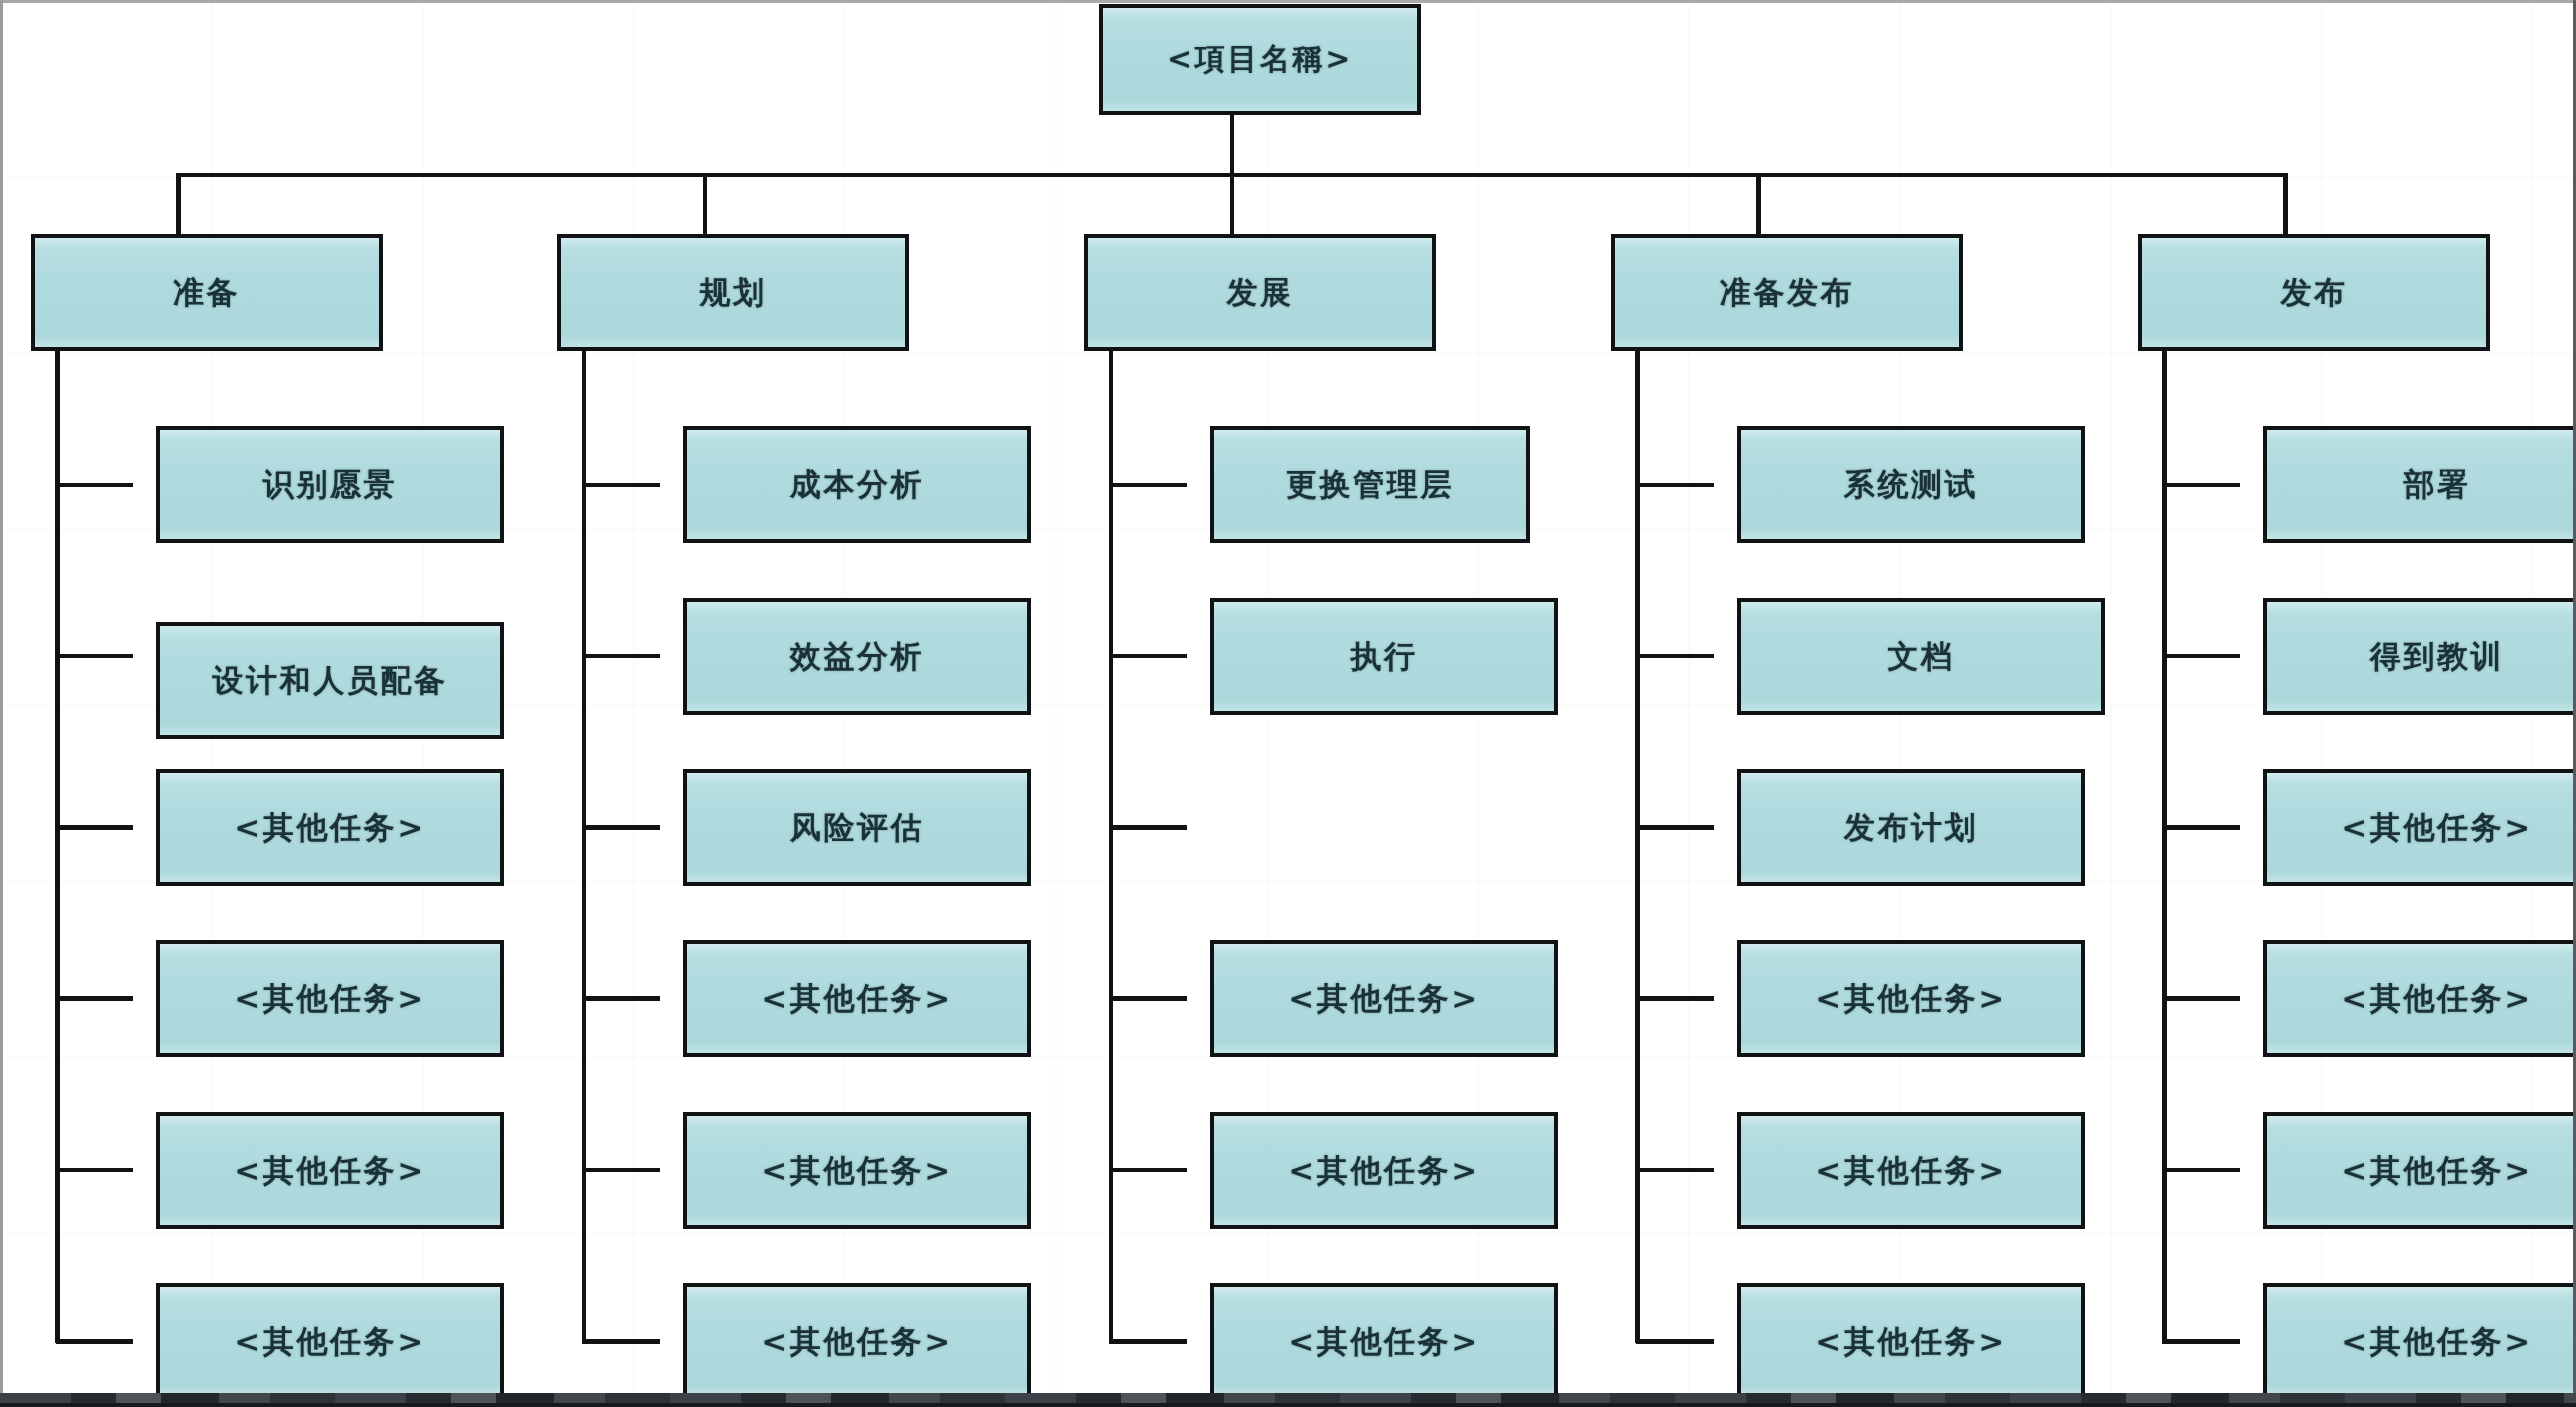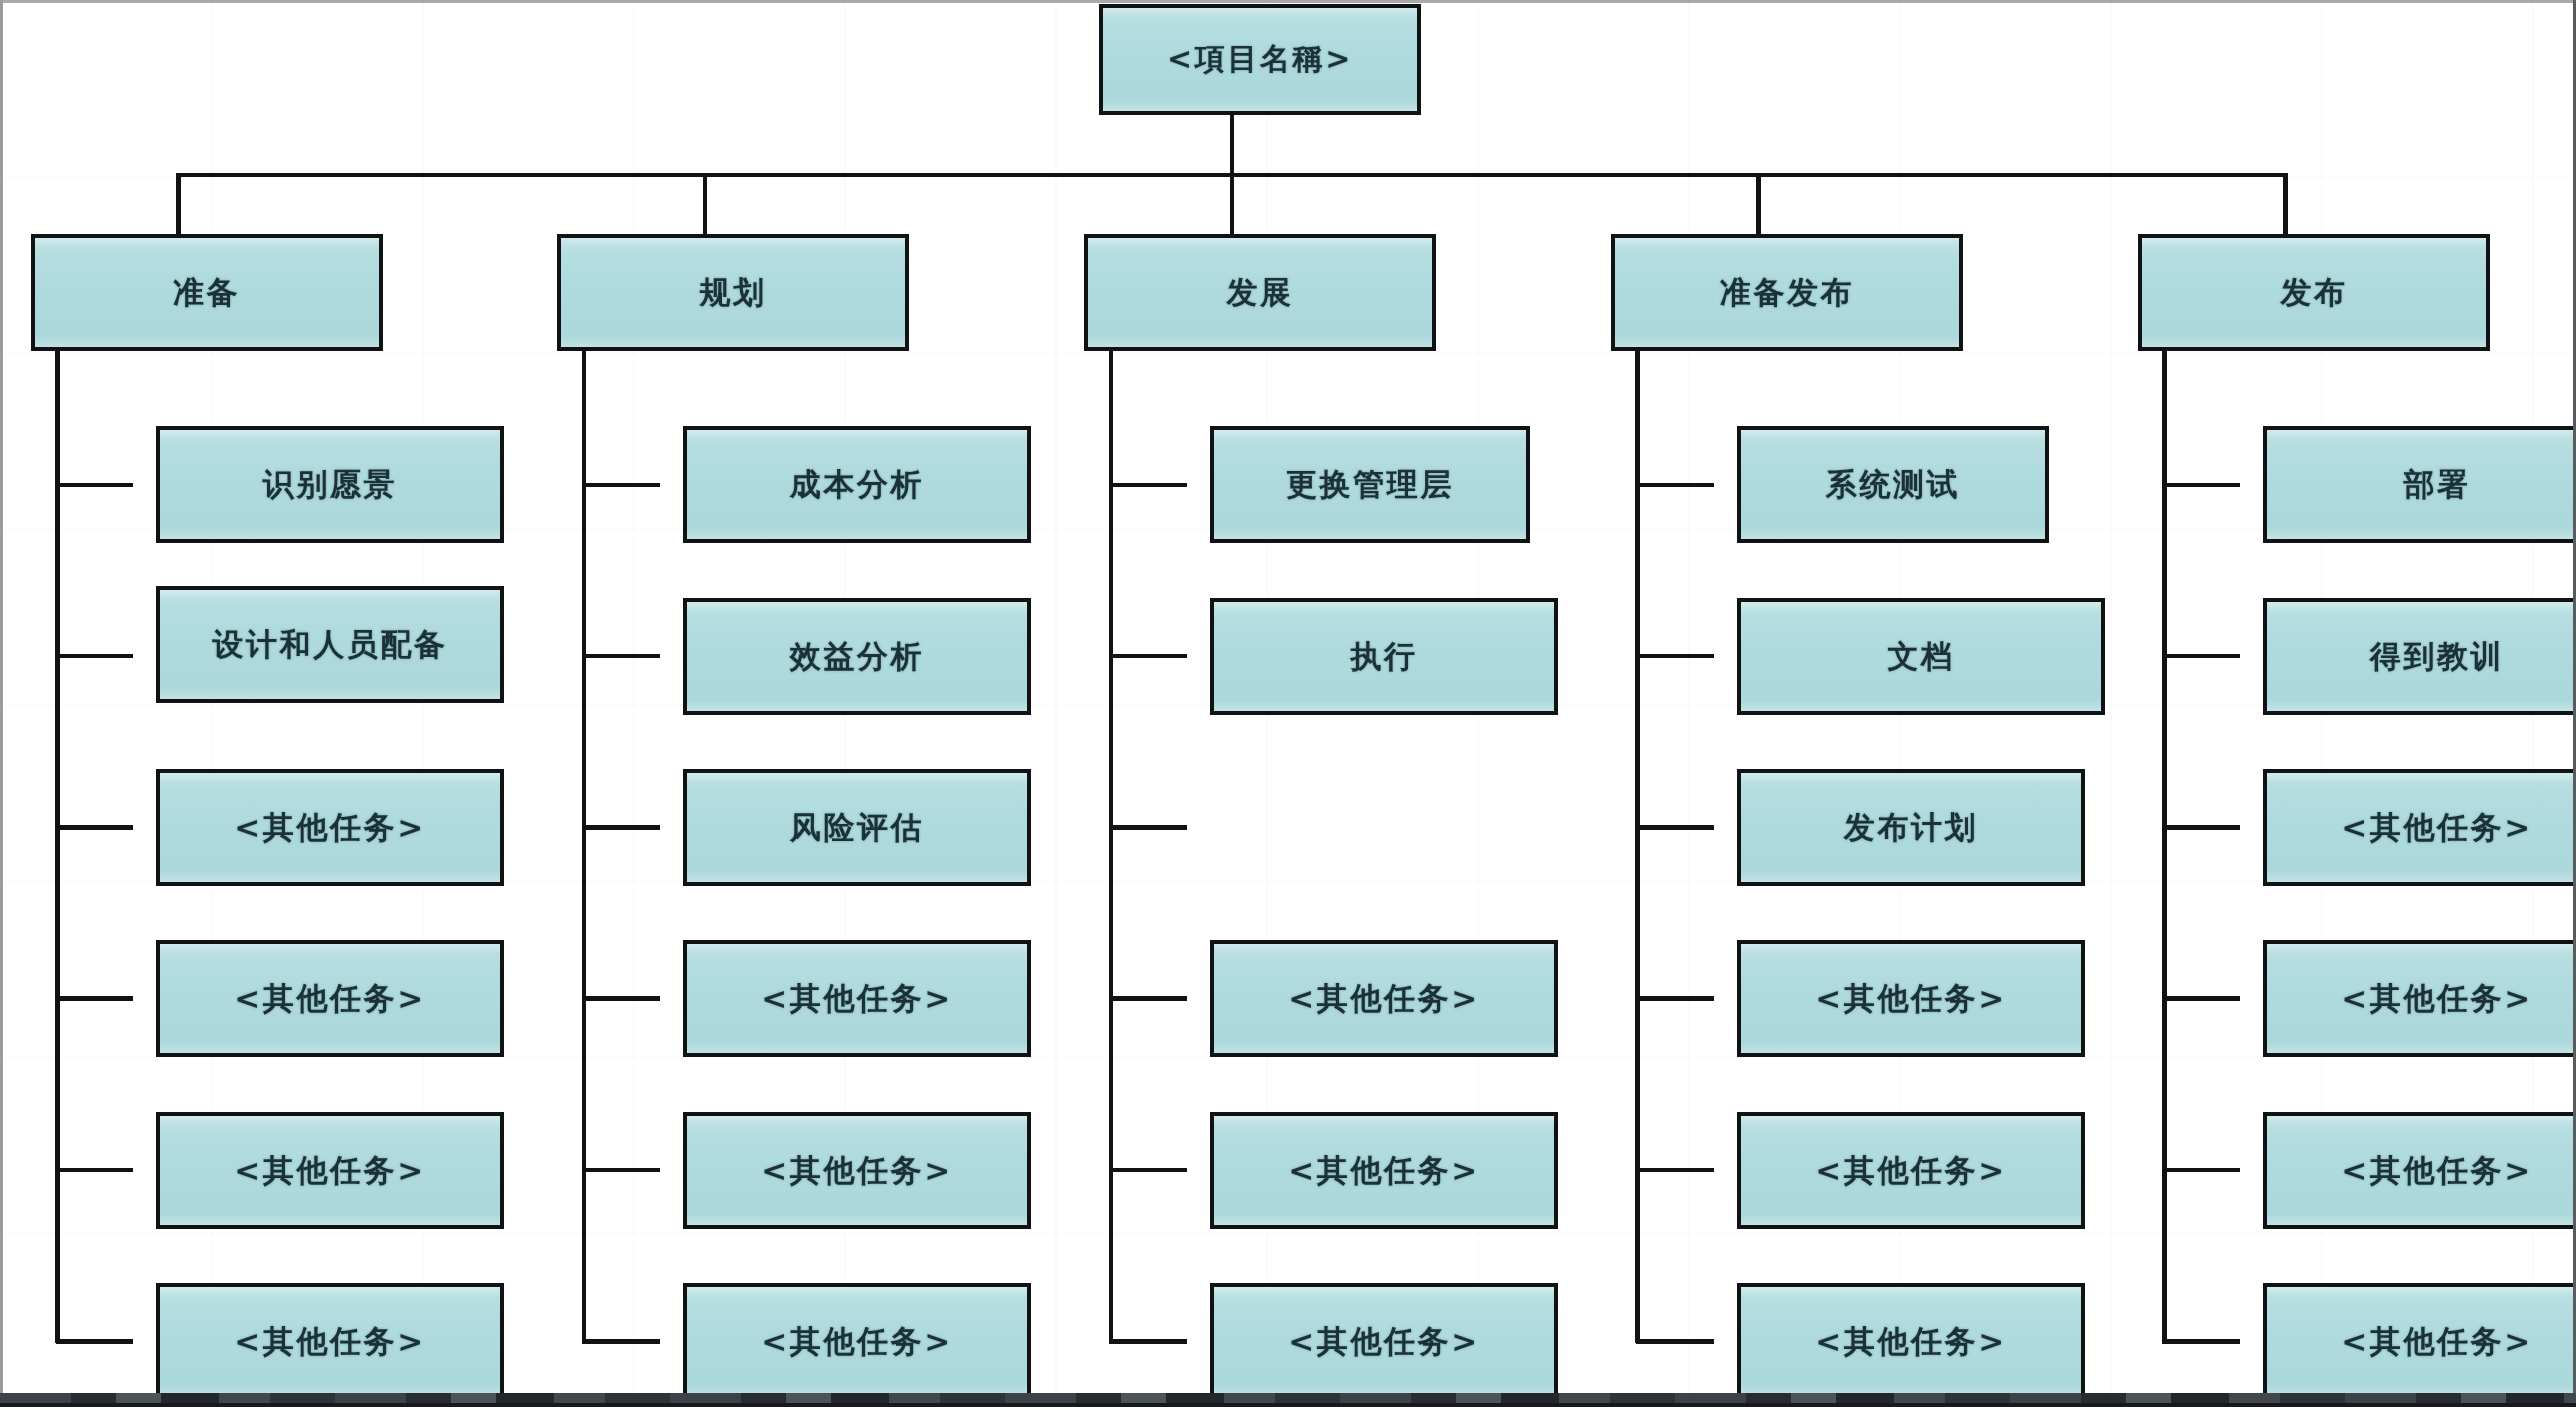--- a/index.html
+++ b/index.html
@@ -132,21 +132,21 @@
   <div class="box header" style="left:1583px;top:234px;width:352px;height:117px">
     <span>准备发布</span>
   </div>
   <div class="box header" style="left:2110px;top:234px;width:352px;height:117px">
     <span>发布</span>
   </div>
 
   <div class="box task" style="left:128px;top:426px;width:348px;height:117px">
     <span>识别愿景</span>
     </div>
-  <div class="box task" style="left:128px;top:586px;width:348px;height:117px">
+  <div class="box task" style="left:128px;top:622px;width:348px;height:117px">
     <span>设计和人员配备</span>
     </div>
   <div class="box task" style="left:128px;top:769px;width:348px;height:117px">
     <span>&lt;其他任务&gt;</span>
     </div>
   <div class="box task" style="left:128px;top:940px;width:348px;height:117px">
     <span>&lt;其他任务&gt;</span>
     </div>
   <div class="box task" style="left:128px;top:1112px;width:348px;height:117px">
     <span>&lt;其他任务&gt;</span>
@@ -183,21 +183,21 @@
   <div class="box task" style="left:1182px;top:940px;width:348px;height:117px">
     <span>&lt;其他任务&gt;</span>
     </div>
   <div class="box task" style="left:1182px;top:1112px;width:348px;height:117px">
     <span>&lt;其他任务&gt;</span>
     </div>
   <div class="box task" style="left:1182px;top:1283px;width:348px;height:117px">
     <span>&lt;其他任务&gt;</span>
     </div>
 
-  <div class="box task" style="left:1709px;top:426px;width:312px;height:117px">
+  <div class="box task" style="left:1709px;top:426px;width:348px;height:117px">
     <span>系统测试</span>
     </div>
   <div class="box task" style="left:1709px;top:598px;width:368px;height:117px">
     <span>文档</span>
     </div>
   <div class="box task" style="left:1709px;top:769px;width:348px;height:117px">
     <span>发布计划</span>
     </div>
   <div class="box task" style="left:1709px;top:940px;width:348px;height:117px">
     <span>&lt;其他任务&gt;</span>

